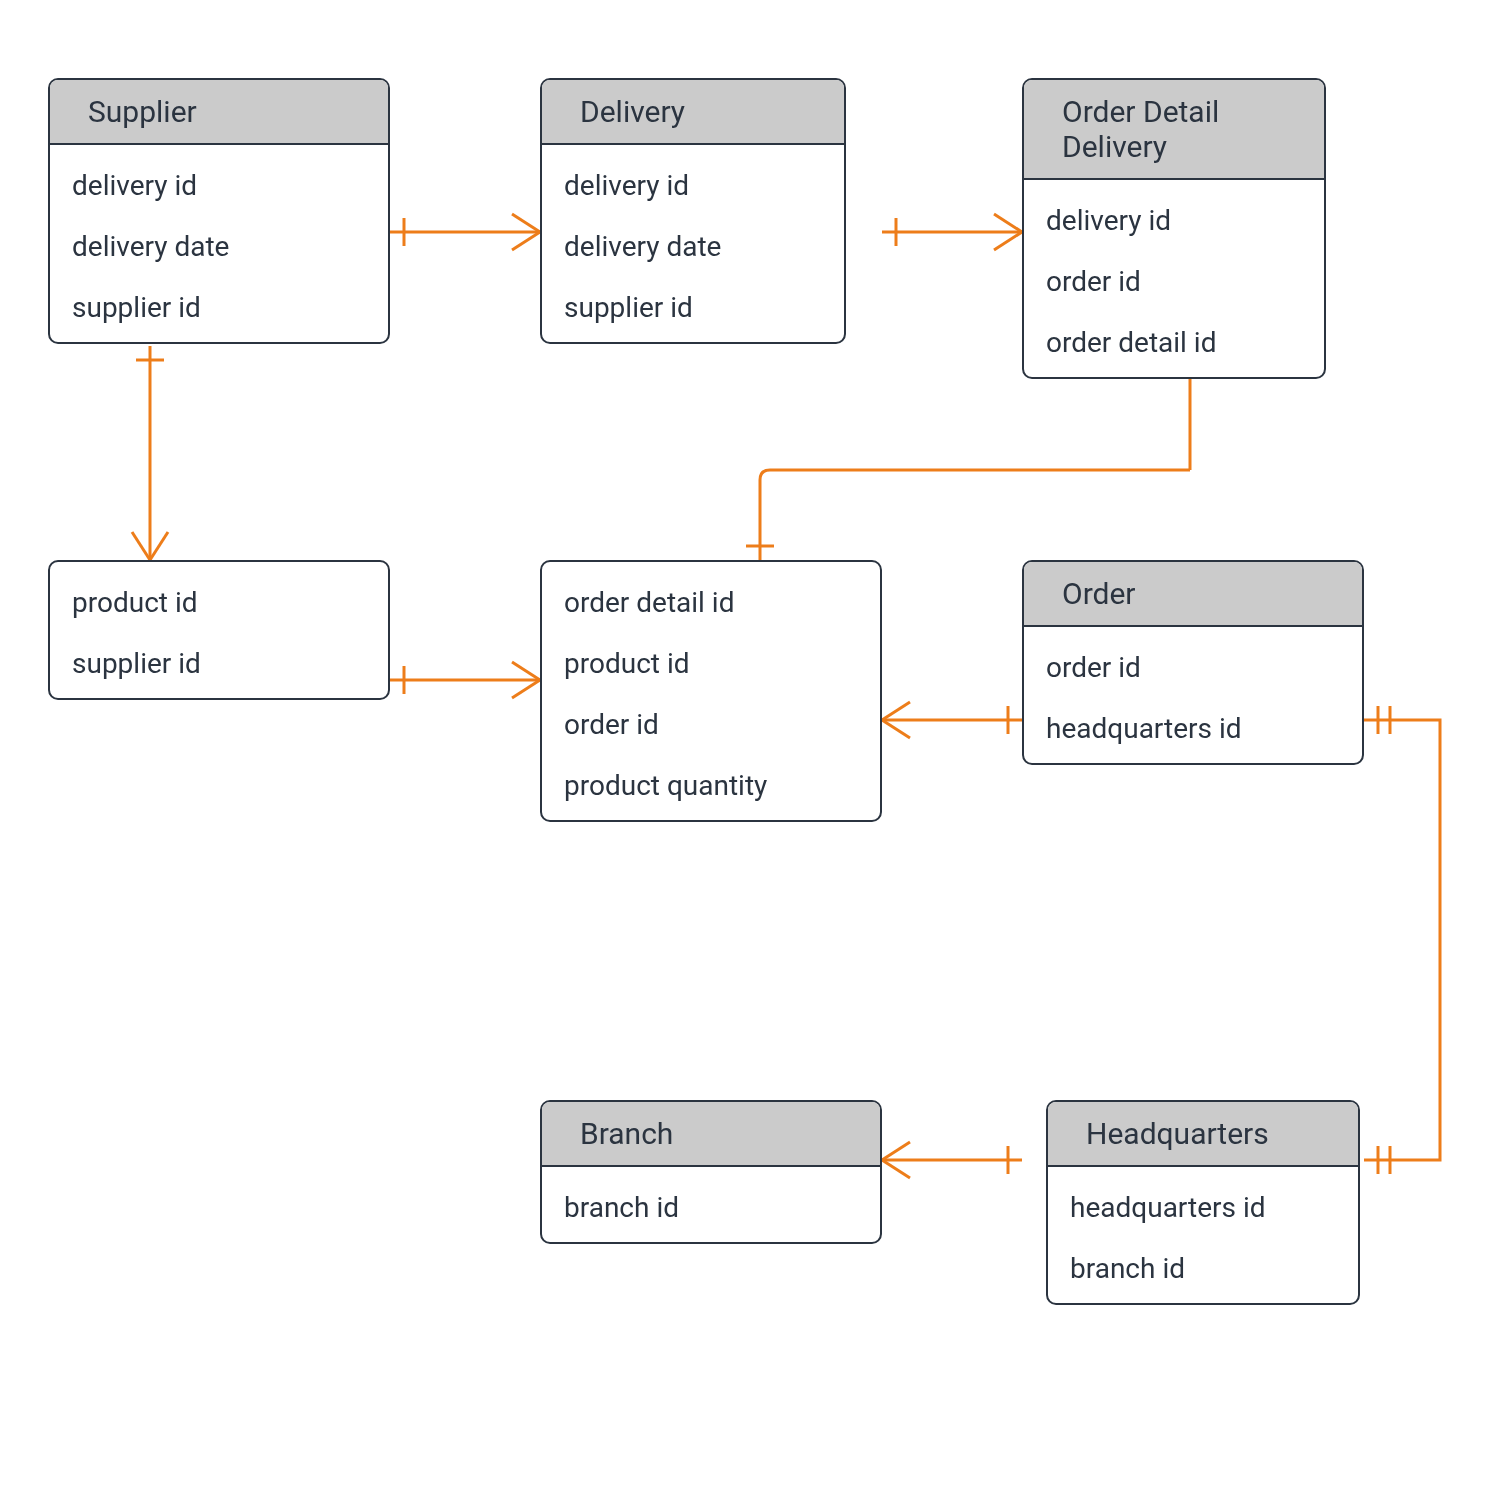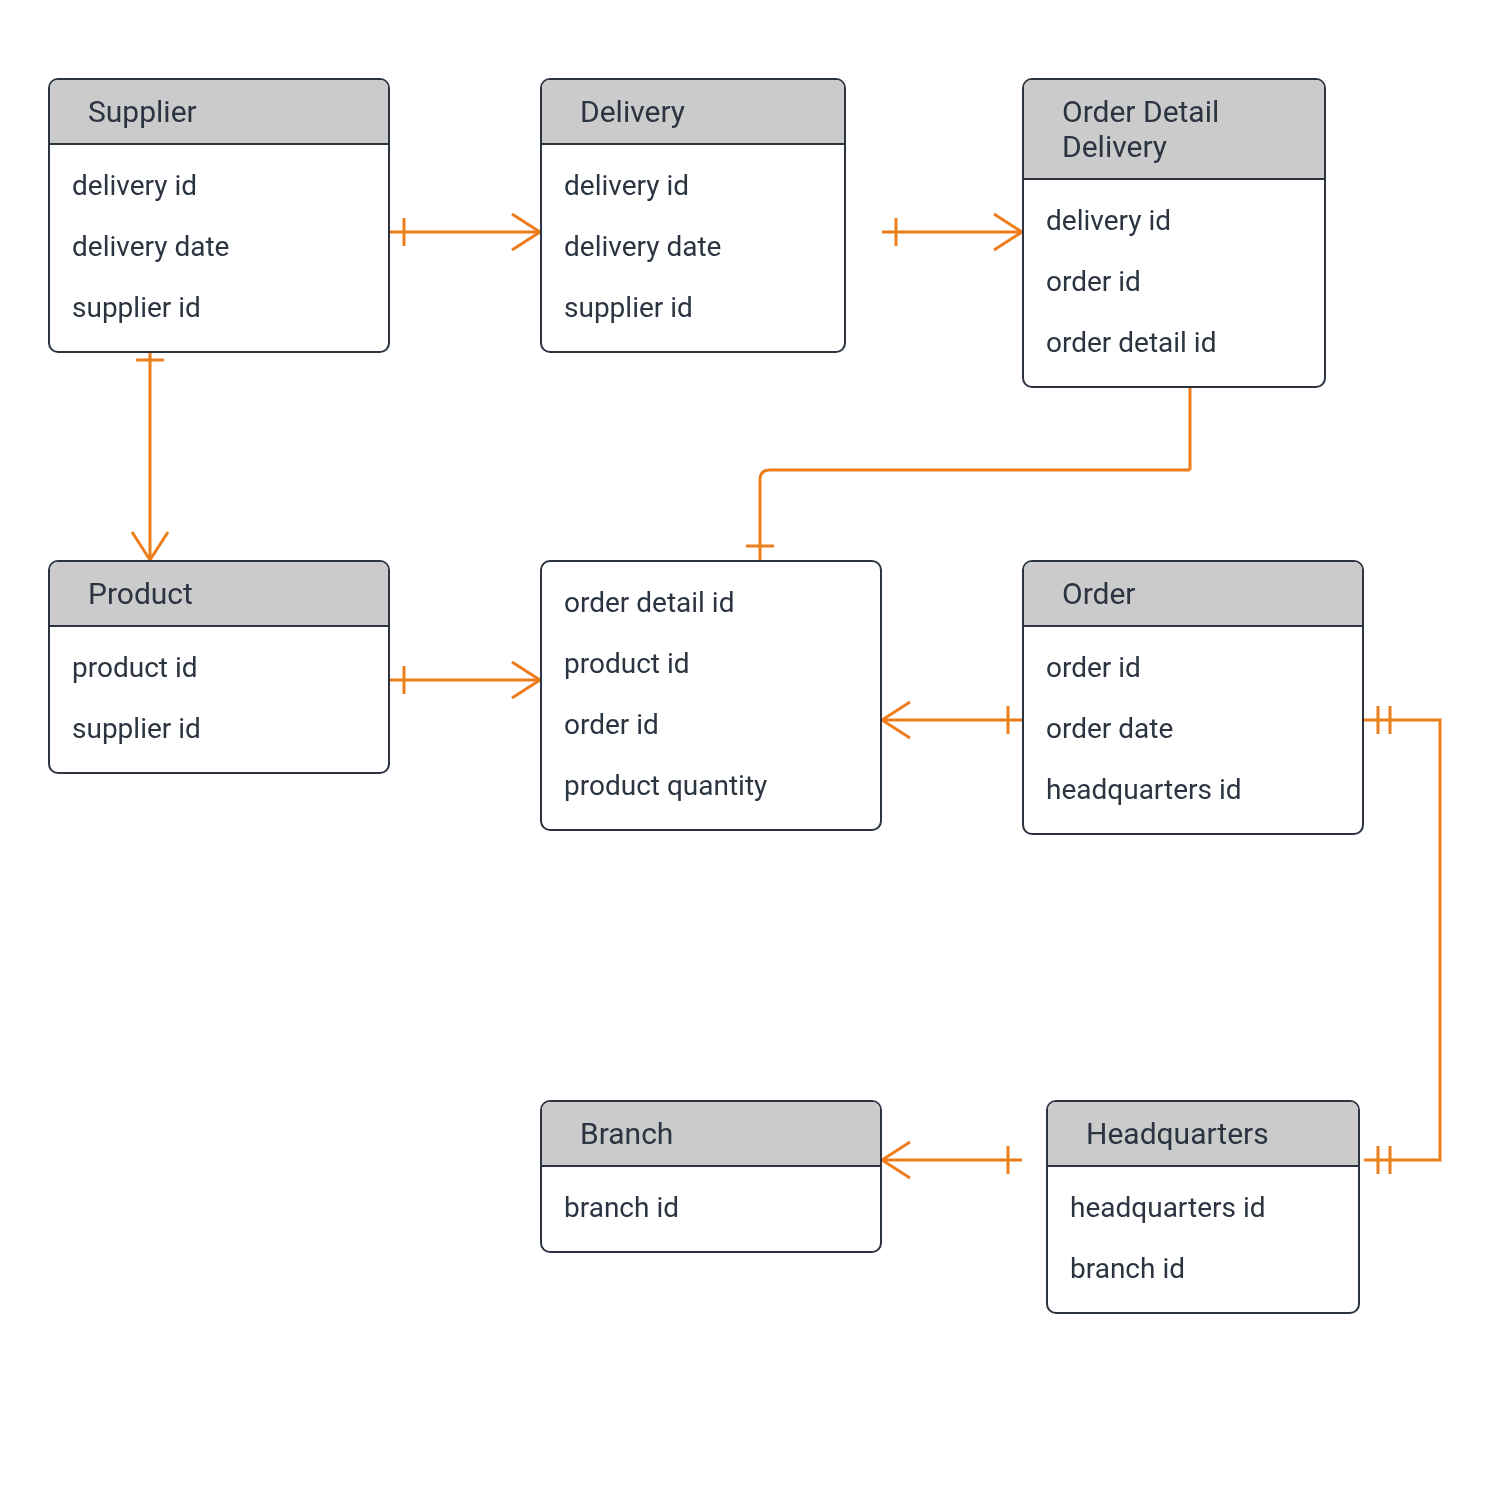--- a/index.html
+++ b/index.html
@@ -33,21 +33,21 @@
     }
     .entity-header {
       background: #cbcbcb;
       border-bottom: 2.5px solid #2b3440;
       padding: 14px 38px;
       font-size: 30px;
       color: #2b3440;
       font-weight: 400;
     }
     .entity-body {
-      padding: 10px 22px 13px 22px;
+      padding: 10px 22px 4px 22px;
     }
     .attr {
       font-size: 28px;
       color: #2b3440;
       padding: 14px 0;
       font-weight: 400;
     }
   </style>
 </head>
 <body>
@@ -129,41 +129,39 @@
 <div class="entity" style="left:1022px;top:78px;width:304px">
   <div class="entity-header">Order Detail Delivery</div>
   <div class="entity-body">
     <div class="attr">delivery id</div>
     <div class="attr">order id</div>
     <div class="attr">order detail id</div>
   </div>
 </div>
 
 <div class="entity" style="left:48px;top:560px;width:342px">
-  <div class="entity-header">Product</div>
   <div class="entity-body">
     <div class="attr">product id</div>
     <div class="attr">supplier id</div>
   </div>
 </div>
 
 <div class="entity" style="left:540px;top:560px;width:342px">
   <div class="entity-body">
     <div class="attr">order detail id</div>
     <div class="attr">product id</div>
     <div class="attr">order id</div>
     <div class="attr">product quantity</div>
   </div>
 </div>
 
 <div class="entity" style="left:1022px;top:560px;width:342px">
   <div class="entity-header">Order</div>
   <div class="entity-body">
     <div class="attr">order id</div>
-    <div class="attr">order date</div>
     <div class="attr">headquarters id</div>
   </div>
 </div>
 
 <div class="entity" style="left:540px;top:1100px;width:342px">
   <div class="entity-header">Branch</div>
   <div class="entity-body">
     <div class="attr">branch id</div>
   </div>
 </div>

